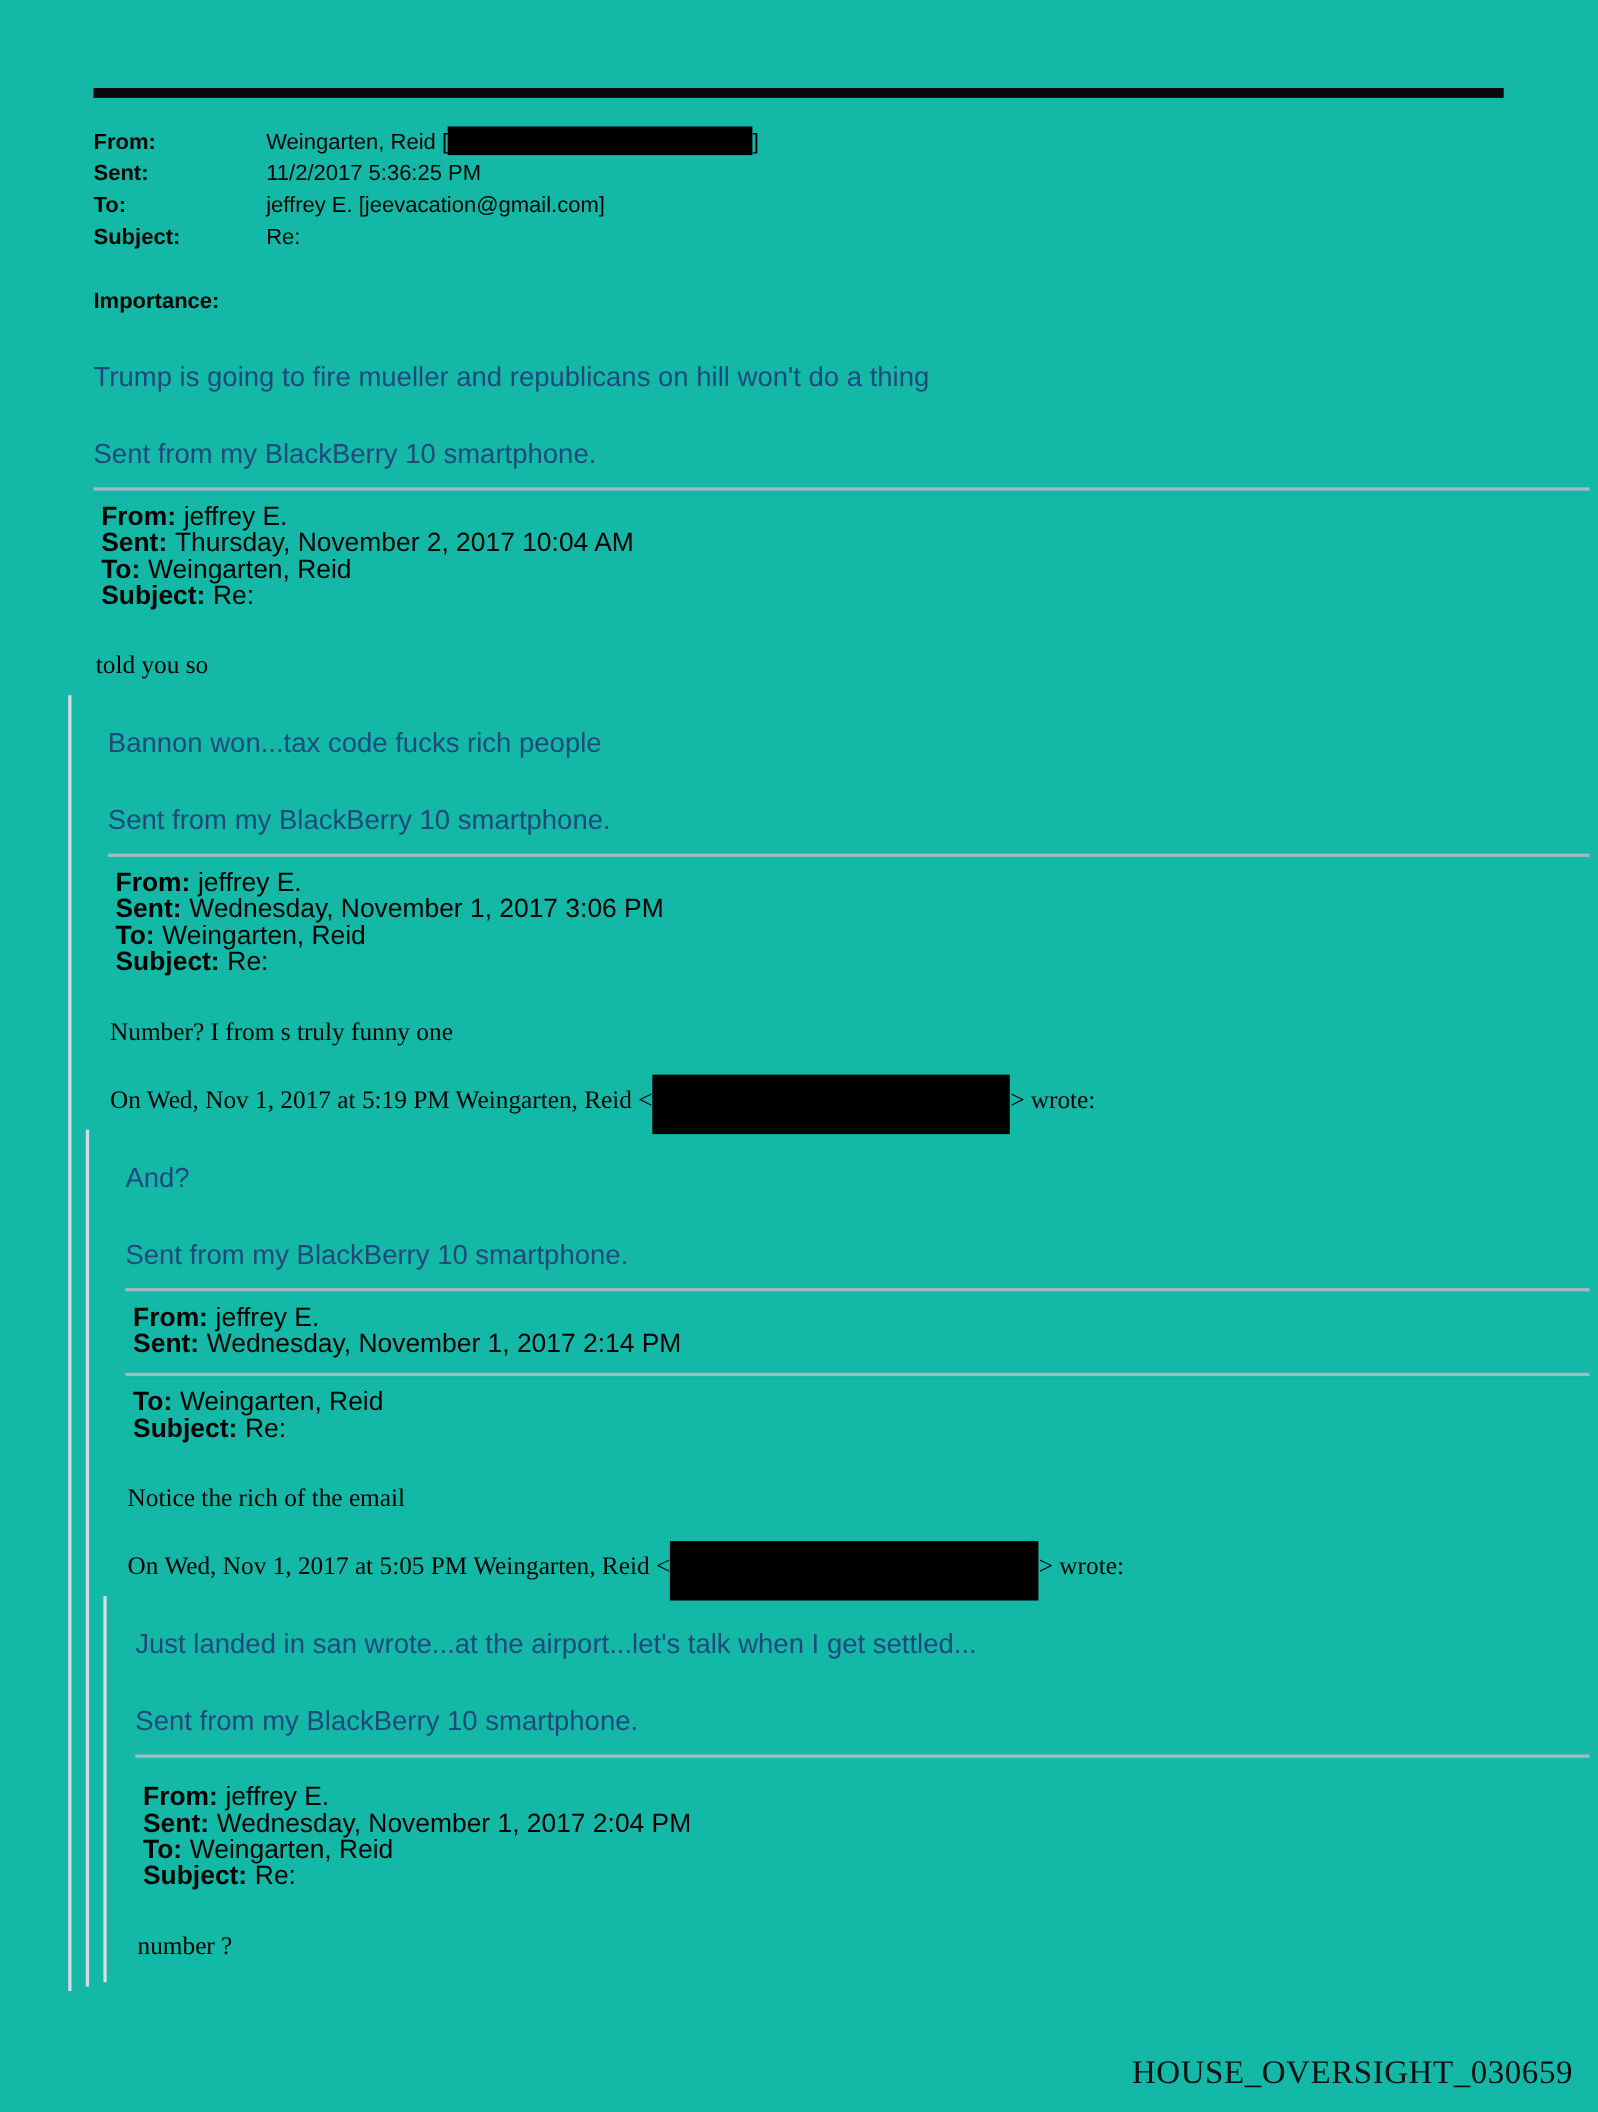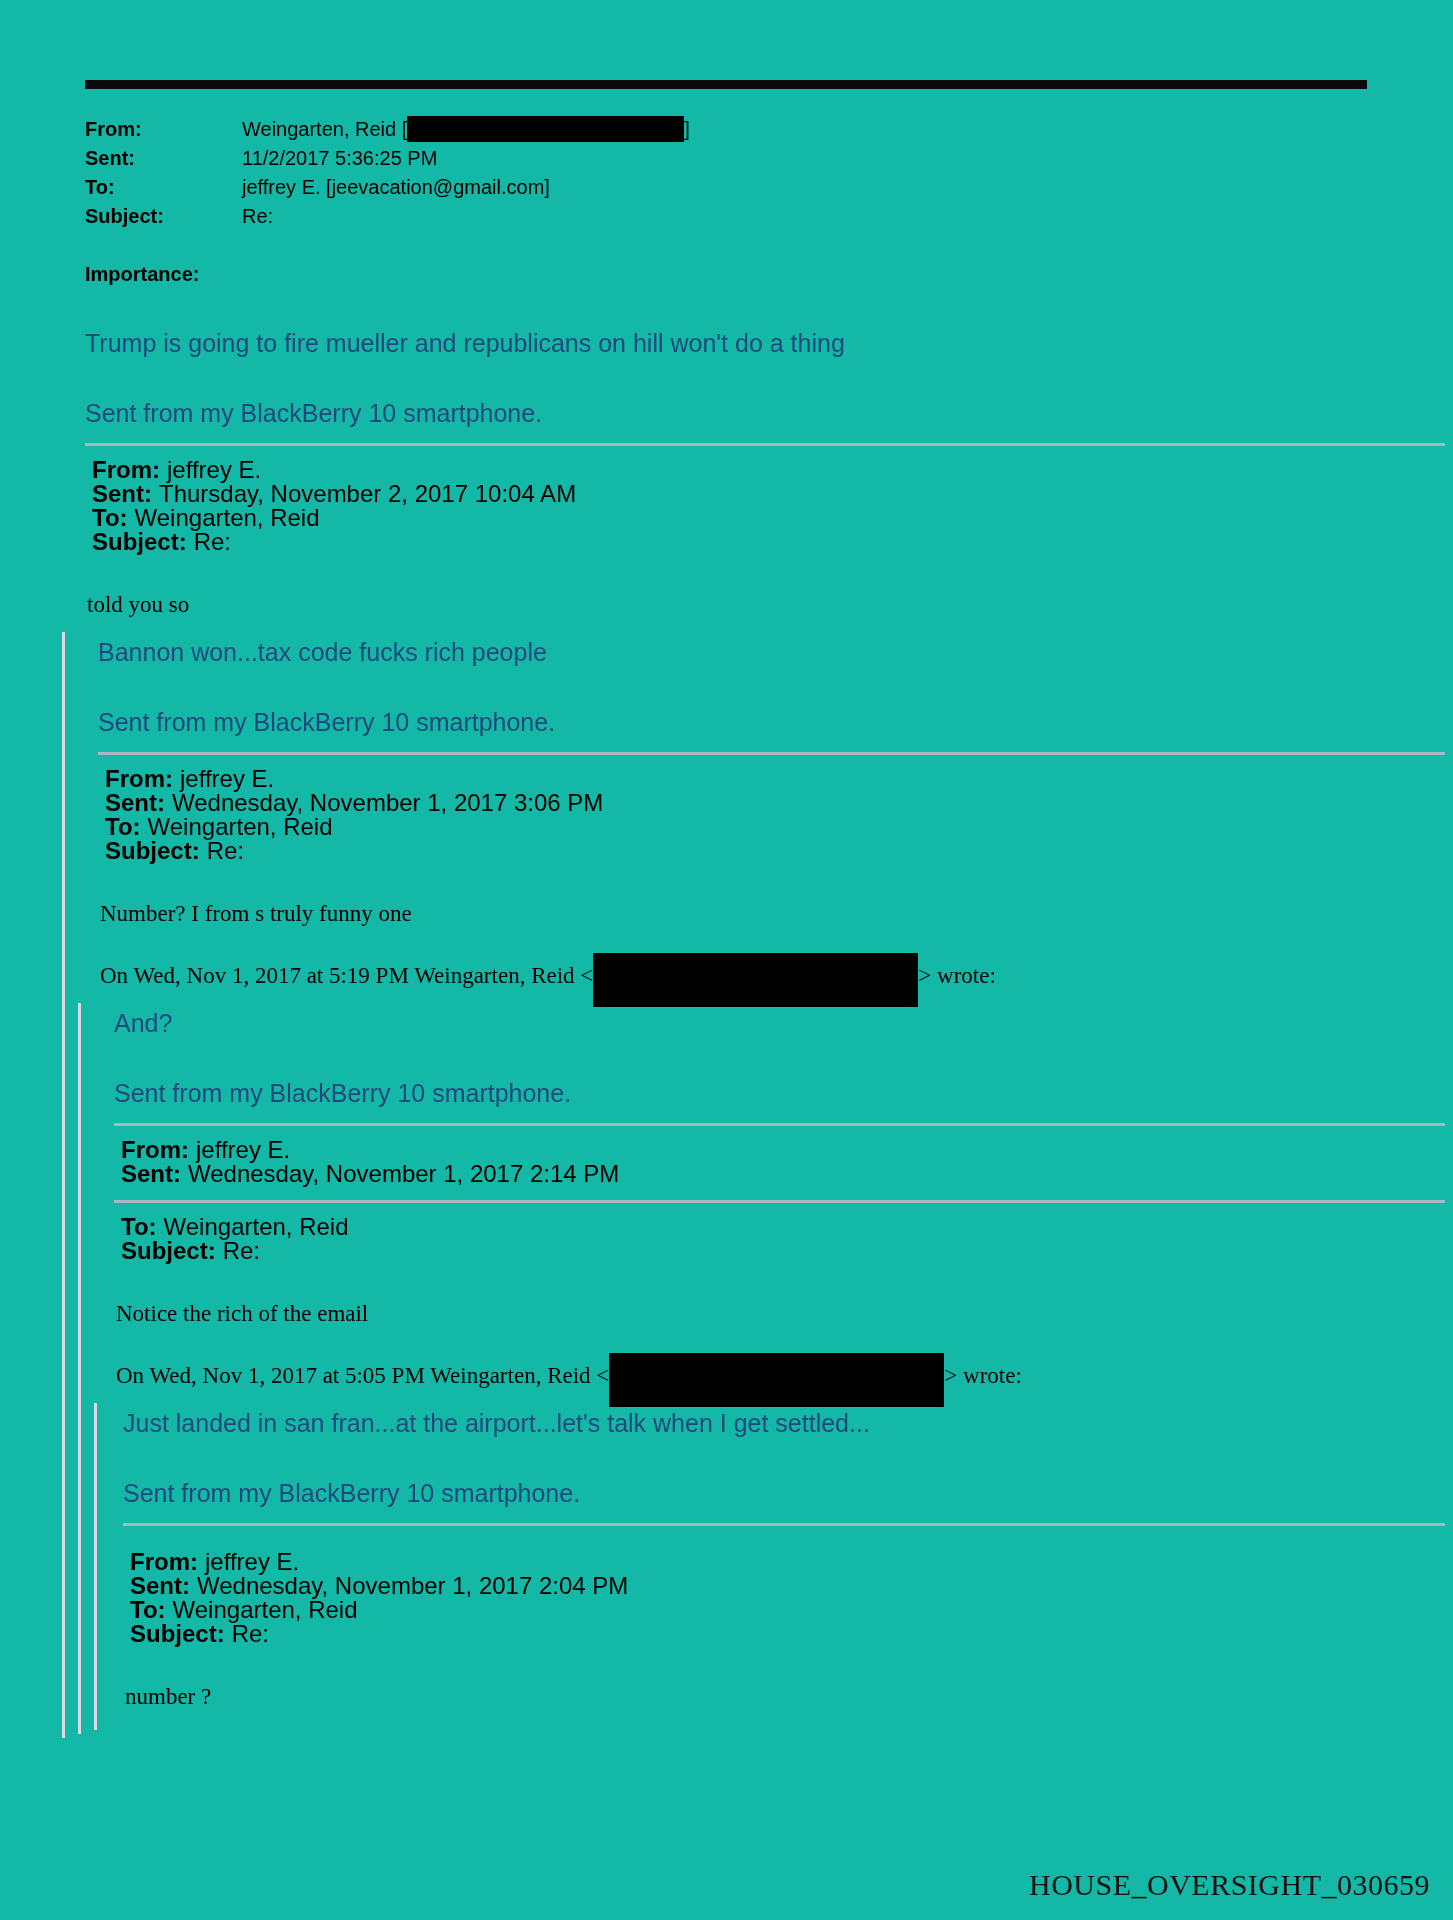--- a/index.html
+++ b/index.html
@@ -43,21 +43,21 @@
   
   .serif { font-family: "Liberation Serif", serif; font-size: 23px; line-height: 30px; margin: 0 0 0 2px; }
   .reply { margin-top: 36px; }
   .attrib { margin-top: 32px; white-space: nowrap; }
   
   blockquote.q {
     margin: 12px 0 0 -23px;
     padding: 4px 0 4px 0;
     border-left: 3px solid #d8dce0;
   }
-  blockquote.q > .qc { margin-left: 33px; }
+  blockquote.q > .qc { margin-left: 33px; margin-top: 24px; }
   blockquote.q blockquote.q { margin-left: -20px; }
   blockquote.q blockquote.q > .qc { margin-left: 33px; }
   blockquote.q blockquote.q blockquote.q > .qc { margin-left: 26px; }
   blockquote.q.last { padding-bottom: 18px; }
   
   .redact-sm {
     display: inline-block;
     width: 277px; height: 26px;
     background: #000000;
     vertical-align: -6px;
@@ -160,21 +160,21 @@
             <div class="qhdr">
               <div class="qrow"><b>To:</b><span>Weingarten, Reid</span></div>
               <div class="qrow"><b>Subject:</b><span>Re:</span></div>
             </div>
 
             <p class="serif reply">Notice the rich of the email</p>
             <p class="serif attrib"><span>On Wed, Nov 1, 2017 at 5:05 PM Weingarten, Reid &lt;</span><span class="redact-wrap w335"><span class="rbox"></span></span><span>&gt; wrote:</span></p>
 
             <blockquote class="q last">
               <div class="qc">
-                <p class="blue">Just landed in san fran...at the airport...let's talk when I get settled...</p>
+                <p class="blue">Just landed in san wrote...at the airport...let's talk when I get settled...</p>
                 <p class="blue sig">Sent from my BlackBerry 10 smartphone.</p>
                 <hr class="rule">
 
                 <div class="qhdr push-down">
                   <div class="qrow"><b>From:</b><span>jeffrey E.</span></div>
                   <div class="qrow"><b>Sent:</b><span>Wednesday, November 1, 2017 2:04 PM</span></div>
                   <div class="qrow"><b>To:</b><span>Weingarten, Reid</span></div>
                   <div class="qrow"><b>Subject:</b><span>Re:</span></div>
                 </div>
 

